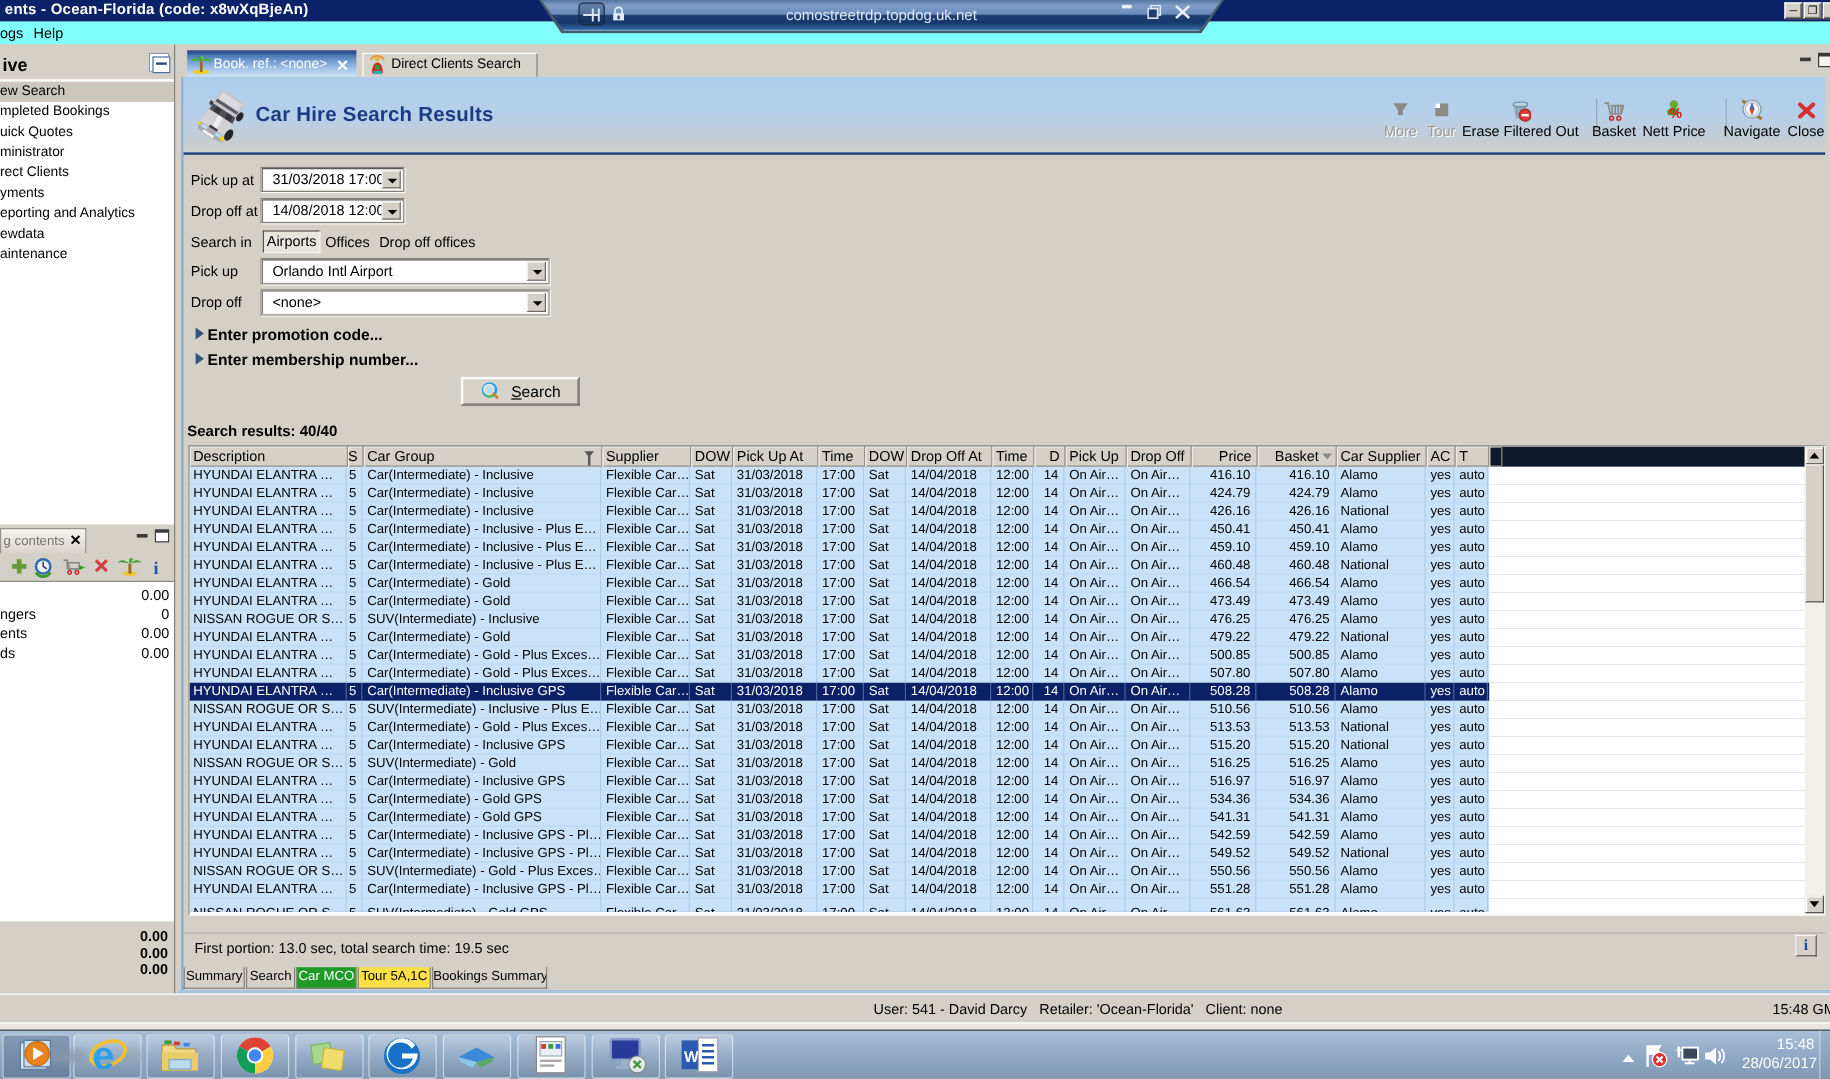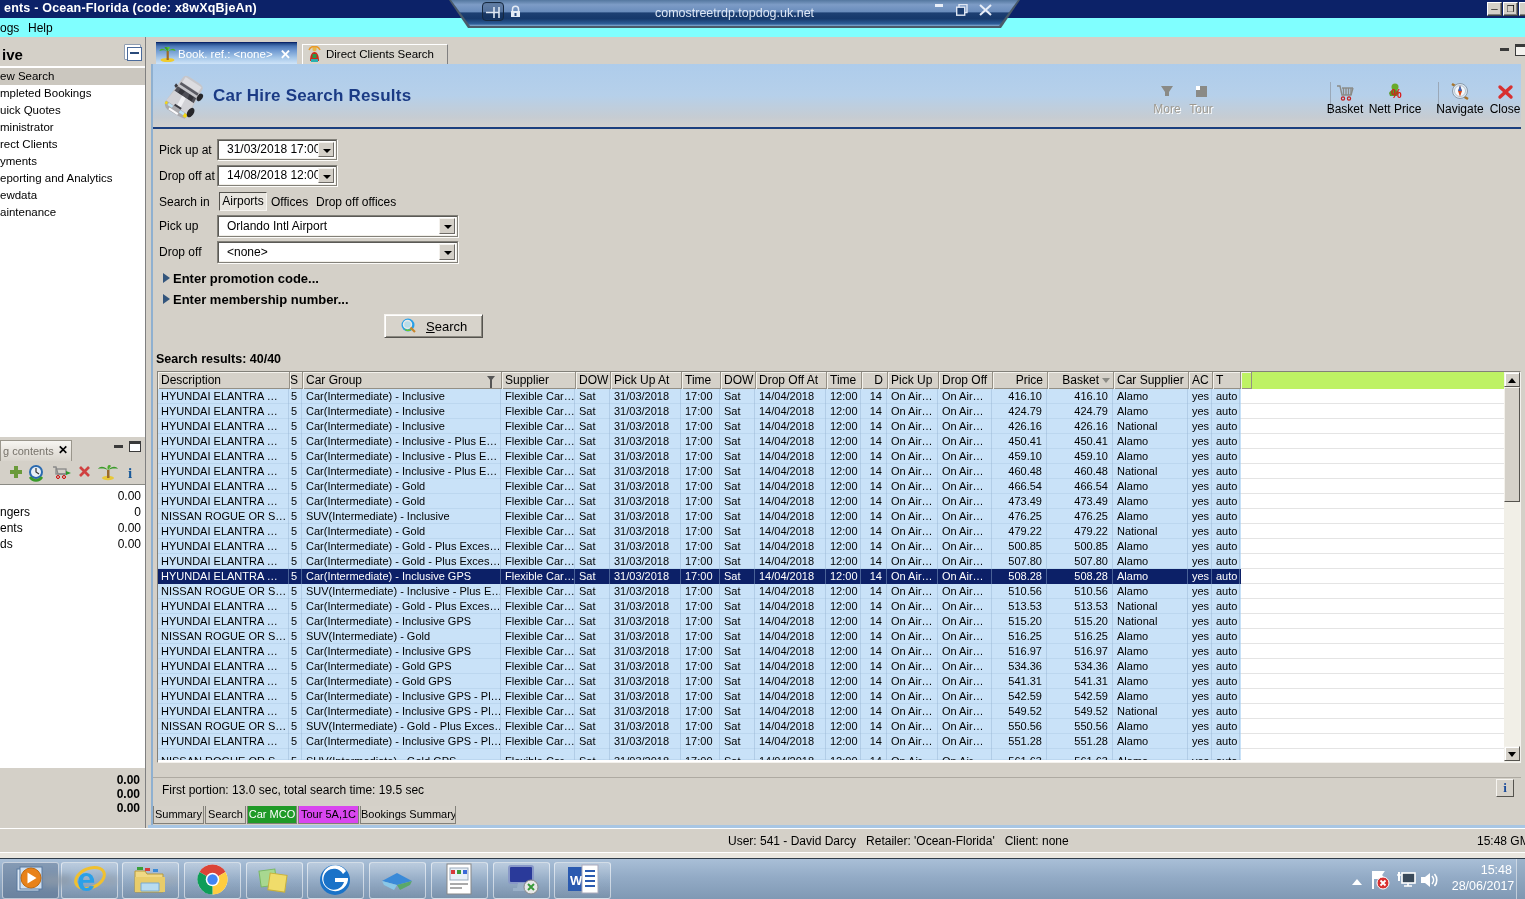--- a/index.html
+++ b/index.html
@@ -35,21 +35,21 @@
 .flabel {position:absolute;font-size:12px;color:#000}
 .combo {position:absolute;background:#fff;border:1px solid #828079;box-shadow:inset 1px 1px 0 #5a5955, inset -1px -1px 0 #f2f0ea, 1px 1px 0 #fcfbf8;font-size:12px;color:#000}
 .combo .tx {position:absolute;left:9px;top:2px;white-space:nowrap}
 .dbtn {position:absolute;right:2px;top:2px;bottom:2px;width:16px;background:#d4d0c8;border:1px solid;border-color:#f4f2ee #6e6b66 #6e6b66 #f4f2ee}
 .dbtn:after {content:"";position:absolute;left:4px;top:6px;border:4px solid transparent;border-top:4px solid #000}
 .expander {position:absolute;font-size:13px;font-weight:bold;color:#000}
 .extri {position:absolute;width:0;height:0;border:5px solid transparent;border-left:7px solid #33557c}
 #searchbtn {position:absolute;left:236px;top:277px;width:99px;height:24px;background:#d7d3cb;border:1px solid;border-color:#f6f4f0 #55534e #55534e #f6f4f0;box-shadow:inset 1px 1px 0 #fff, inset -1px -1px 0 #8a8880;font-size:13px;color:#000}
 
 #grid {position:absolute;left:9px;top:334px;width:1364px;height:392px;background:#fff;border:1px solid;border-color:#828079 #f4f2ee #f4f2ee #828079;overflow:hidden}
-#ghead {position:absolute;left:0;top:0;width:1348px;height:17px;background:#bef264}
+#ghead {position:absolute;left:0;top:0;width:1348px;height:17px;background:#0f172a}
 .hc {position:absolute;top:0;height:17px;background:#d5d1c9;border-right:1px solid #948f85;box-shadow:inset 1px 1px 0 #f4f2ec, inset 0 -1px 0 #948f85;font-size:12px;color:#000;white-space:nowrap;overflow:hidden}
 .hc .ht {position:absolute;left:3px;top:1px}
 .hc.r .ht {left:auto;right:4px}
 .row,.sel {position:absolute;left:0;width:1083px;height:15px;background:#c9e2f8;font-size:11px;color:#000}
 .row {box-shadow:inset 0 -1px 0 #bcd7ef}
 .sel {background:#0c2067;color:#fff}
 .c {position:absolute;top:0px;height:15px;line-height:15px;padding-left:3px;white-space:nowrap;overflow:hidden;border-right:1px solid rgba(150,180,210,.45)}
 .c.r {text-align:right;padding-left:0;padding-right:4px}
 .last .c {line-height:25px}
 .funnel {position:absolute;right:6px;top:4px;width:0;height:0;border:4px solid transparent;border-top:5px solid #555;}
@@ -231,20 +231,27 @@
     </g>
   </svg>
   <div id="hdrtitle">Car Hire Search Results</div>
   <div class="tbtn dis" style="left:987px;width:54px"><svg width="14" height="12" viewBox="0 0 14 12" style="margin-top:21px">
           <path d="M1 1h12L9 7v4H5V7z" fill="#8a8a86"></path>
         </svg><div class="lbl">More</div></div>
   <div class="tbtn dis" style="left:1023px;width:50px"><svg width="11" height="11" viewBox="0 0 11 11" style="margin-top:22px">
           <rect width="11" height="11" fill="#8a8a86"></rect>
           <rect width="4" height="4" fill="#fff"></rect>
         </svg><div class="lbl">Tour</div></div>
+  <div class="tbtn" style="left:1059px;width:110px"><svg width="18" height="19" viewBox="0 0 18 19" style="margin-top:19px">
+          <path d="M3 4 L5 16 L13 16 L15 4z" fill="#9ab4c6"></path>
+          <ellipse cx="9" cy="4" rx="6" ry="2" fill="#b8cedd" stroke="#6a8a9c"></ellipse>
+          <path d="M6 6v8M9 6v8M12 6v8" stroke="#7a9aac" stroke-width="1"></path>
+          <circle cx="13" cy="13" r="5" fill="#d83a3a" stroke="#a82a2a"></circle>
+          <rect x="10" y="12" width="6" height="2" fill="#fff"></rect>
+        </svg><div class="lbl">Erase Filtered Out</div></div>
   <div class="tsep" style="left:1177px"></div>
   <div class="tbtn" style="left:1166px;width:52px"><svg width="18" height="17" viewBox="0 0 18 17" style="margin-top:20px">
           <g stroke="#8a8a86" stroke-width="1.4" fill="none">
             <path d="M1 2h3l2 9h9l2-7"></path>
             <path d="M6 4h11"></path>
             <path d="M7.5 4v7M10 4v7M12.5 4v7M15 4v7"></path>
           </g>
           <circle cx="7" cy="14.5" r="1.6" fill="none" stroke="#c02020" stroke-width="1.2"></circle>
           <circle cx="13" cy="14.5" r="1.6" fill="none" stroke="#c02020" stroke-width="1.2"></circle>
         </svg><div class="lbl">Basket</div></div>
@@ -886,21 +893,21 @@
   </div>
  </div>
 
  <div style="position:absolute;left:5px;top:740px;width:1368px;height:1px;background:#aeaaa2"></div>
  <div style="position:absolute;left:14px;top:746px;font-size:12px">First portion: 13.0 sec, total search time: 19.5 sec</div>
  <div style="position:absolute;left:1348px;top:742px;width:18px;height:18px;background:#d5d1c9;border:1px solid;border-color:#f6f4f0 #55534e #55534e #f6f4f0;text-align:center;font-family:'Liberation Serif';font-weight:bold;color:#1a4a9a;font-size:13px;line-height:16px">i</div>
  <div style="position:absolute;left:5px;top:769px;width:1368px;height:19px">
   <div class="btab" style="left:0;width:51px;line-height:17px">Summary</div>
   <div class="btab" style="left:52px;width:41px;line-height:17px">Search</div>
   <div class="btab" style="left:94px;width:50px;line-height:17px;background:#1f9a27;color:#fff">Car MCO</div>
-  <div class="btab" style="left:145px;width:61px;line-height:17px;background:#d946ef">Tour 5A,1C</div>
+  <div class="btab" style="left:145px;width:61px;line-height:17px;background:#fde047">Tour 5A,1C</div>
   <div class="btab" style="left:207px;width:96px;line-height:17px">Bookings Summary</div>
  </div>
  <div style="position:absolute;left:0;top:788px;width:1377px;height:3px;background:#a8c6e4"></div>
 </div>
 <div id="statusbar">
  <span style="position:absolute;left:728px;top:5px">User: 541 - David Darcy&nbsp;&nbsp;&nbsp;Retailer: 'Ocean-Florida'&nbsp;&nbsp;&nbsp;Client: none</span>
  <span style="position:absolute;left:1477px;top:5px;white-space:nowrap">15:48 GM</span>
 </div>
 <div id="winbottom"></div>
 <div id="taskbar">

